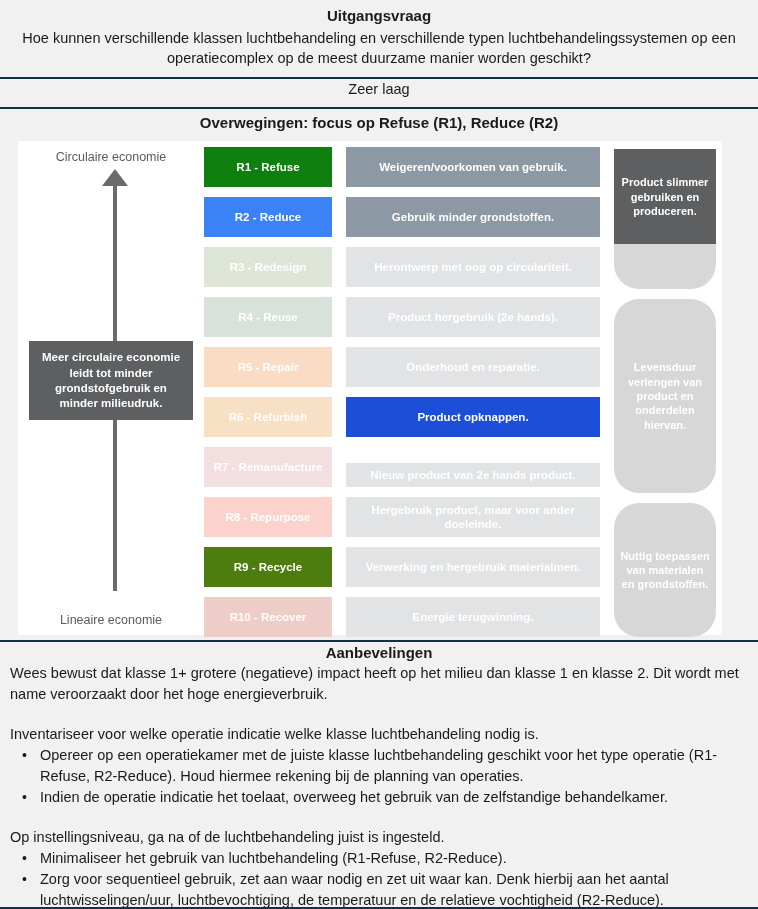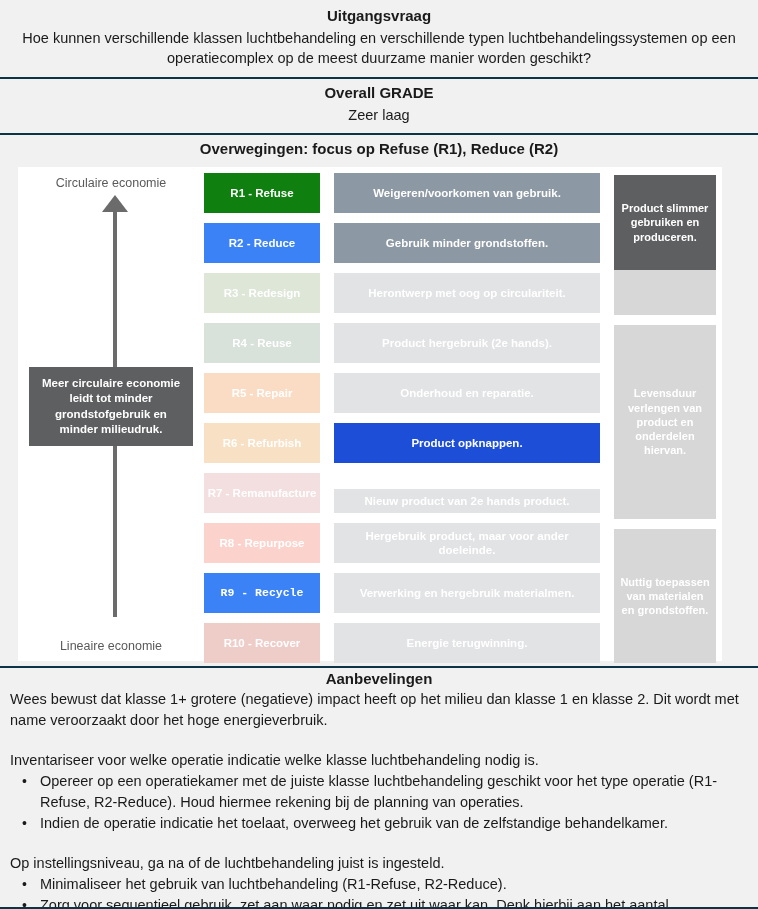--- a/index.html
+++ b/index.html
@@ -126,21 +126,21 @@
     width: 396px;
     height: 482px;
   }
   .ladder-row {
     display: flex;
     align-items: stretch;
     height: 40px;
     margin-bottom: 10px;
   }
   .r-chip {
-    width: 116px;
+    width: 128px;
     display: flex;
     align-items: center;
     justify-content: center;
     color: #ffffff;
     font-size: 11.5px;
     font-weight: bold;
     text-align: center;
     box-sizing: border-box;
   }
   .r-desc {
@@ -173,20 +173,21 @@
     box-sizing: border-box;
     display: flex;
     align-items: center;
     justify-content: center;
     text-align: center;
     color: #ffffff;
     font-size: 11px;
     font-weight: bold;
     line-height: 1.3;
     padding: 0 5px;
+    border-radius: 25px;
   }
   .group-box .gb-inner { width: 100%; }
 
   #group-1 {
     top: 2px;
     height: 140px;
     background: #d7d7d7;
   }
   #group-1-dark {
     position: absolute;
@@ -261,21 +262,20 @@
 <body>
 
 <div class="page">
 
   <section class="band band-rule-bottom" id="question-band">
     <div class="band-title">Uitgangsvraag</div>
     <div class="band-body">Hoe kunnen verschillende klassen luchtbehandeling en verschillende typen luchtbehandelingssystemen op een operatiecomplex op de meest duurzame manier worden geschikt?</div>
   </section>
 
   <section class="band band-rule-bottom" id="grade-band">
-    <div class="band-title">Overall GRADE</div>
     <div class="band-body">Zeer laag</div>
   </section>
 
   <section class="band" id="considerations-band">
     <div class="band-title">Overwegingen: focus op Refuse (R1), Reduce (R2)</div>
   </section>
 
   <div class="diagram-wrap">
     <div class="diagram">
 
@@ -314,21 +314,21 @@
           </div>
           <div class="ladder-row">
             <div class="r-chip" style="background: rgb(244, 223, 224);">R7 - Remanufacture</div>
             <div class="r-desc" style="background: rgb(226, 227, 229); margin-top: 16px;">Nieuw product van 2e hands product.</div>
           </div>
           <div class="ladder-row">
             <div class="r-chip" style="background: rgb(251, 211, 204);">R8 - Repurpose</div>
             <div class="r-desc" style="background: rgb(226, 227, 229);">Hergebruik product, maar voor ander doeleinde.</div>
           </div>
           <div class="ladder-row">
-            <div class="r-chip" style="background: #3b82f6; font-family: Liberation Mono, monospace;">R9 - Recycle</div>
+            <div class="r-chip" style="background: #4d7c0f;">R9 - Recycle</div>
             <div class="r-desc" style="background: rgb(226, 227, 229);">Verwerking en hergebruik materialmen.</div>
           </div>
           <div class="ladder-row">
             <div class="r-chip" style="background: rgb(238, 205, 200);">R10 - Recover</div>
             <div class="r-desc" style="background: rgb(226, 227, 229);">Energie terugwinning.</div>
           </div>
         </div>
 
       <div class="groups">
         <div class="group-box" id="group-1"></div>

